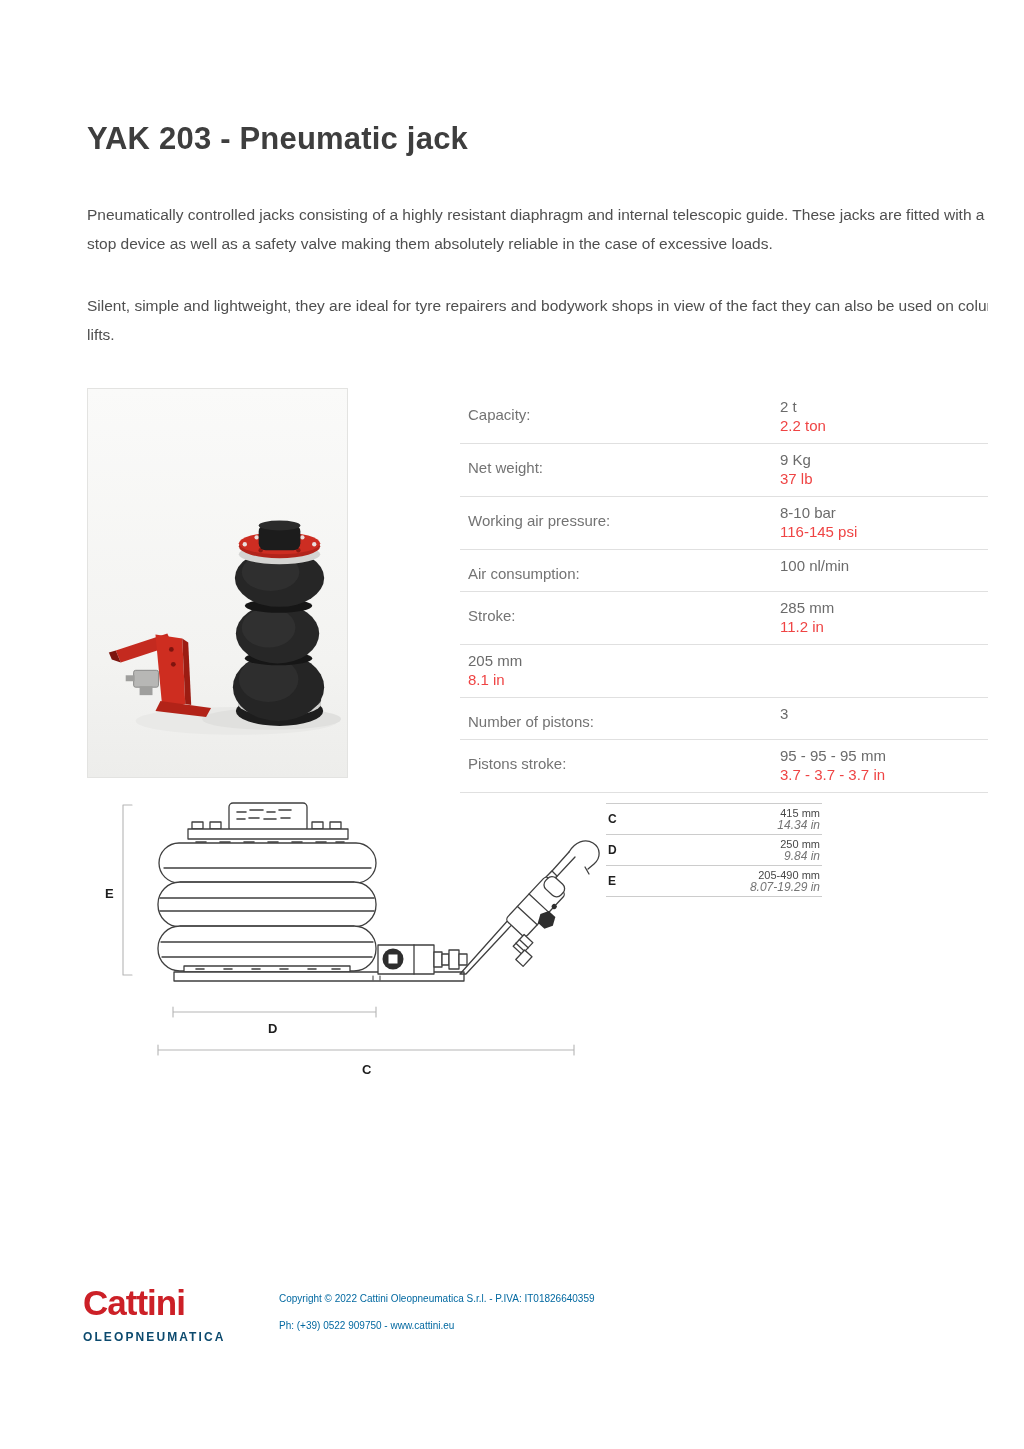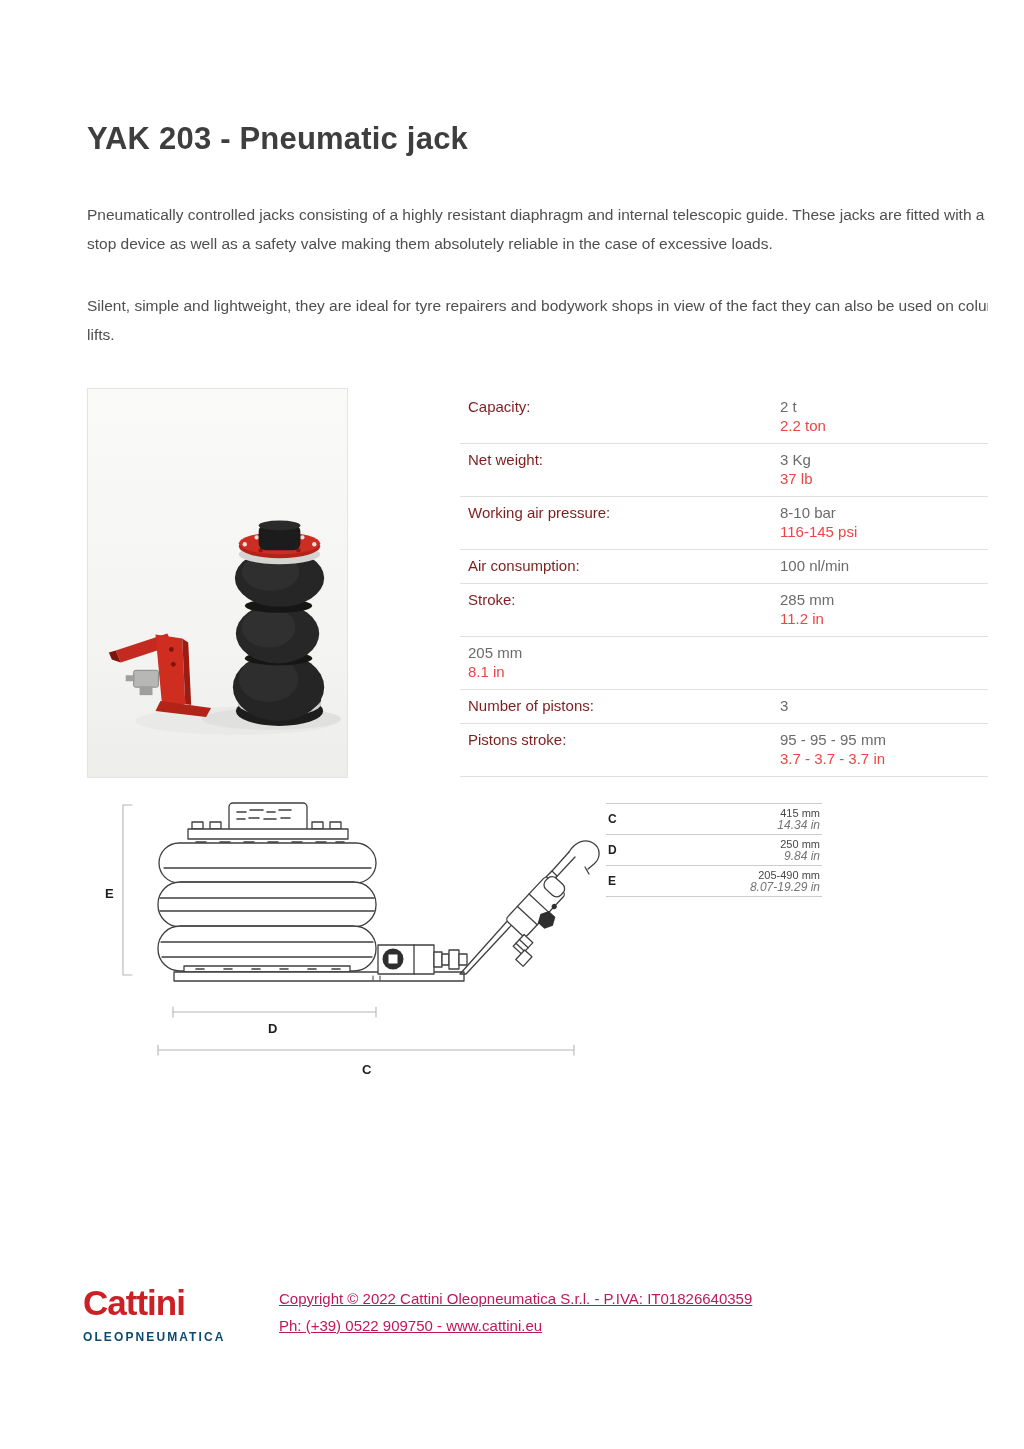--- a/index.html
+++ b/index.html
@@ -27,21 +27,21 @@
     background:linear-gradient(180deg,#fafaf9 0%,#f3f3f1 70%,#ededeb 100%);
   }
   .photo-box svg { display:block; width:100%; height:100%; }
 
   
   .spec-table { position:absolute; left:424px; top:391px; width:556px; }
   .spec-row {
     display:flex; padding:6px 8px 8px 8px;
     border-bottom:1px solid #e0e0e0;
   }
-  .spec-label { width:312px; font-size:15px; line-height:19px; color:#7f1d1d; }
+  .spec-label { width:312px; font-size:15px; line-height:19px; color:#737373;margin-top:8px; }
   .spec-value { flex:1; font-size:15px; line-height:19px; }
   .spec-value .v1 { color:#6b6b6b; }
   .spec-value .v2 { color:#ef4444; }
   .spec-value .v2:empty { display:none; }
 
   
   .drawing-section { position:absolute; left:0; top:790px; width:1024px; height:305px; }
   .drawing-section svg.techdraw { position:absolute; left:60px; top:0; }
 
   .dim-table { position:absolute; left:570px; top:13px; width:216px; }
@@ -59,21 +59,21 @@
   .footer { position:absolute; left:47px; top:1285px; width:930px; }
   .footer-logo { position:absolute; left:0; top:3px; }
   .logo-main {
     display:block; font-size:35px; font-weight:bold; color:#cc2027;
     letter-spacing:-1px; line-height:30px;
   }
   .logo-sub {
     display:block; font-size:12px; font-weight:bold; color:#0c4a6e;
     letter-spacing:2.1px; margin-top:12px;
   }
-  .footer-text { position:absolute; left:196px; top:0; font-size:15px; color:#be185d;text-decoration:underline; }
+  .footer-text { position:absolute; left:196px; top:0; font-size:10px; color:#0369a1; }
   .footer-text div { line-height:27px; }
 </style>
 </head>
 <body>
 
 <div class="page">
 
   <h1 class="page-title">YAK 203 - Pneumatic jack</h1>
 
   <p class="intro-para para-2">Silent, simple and lightweight, they are ideal for tyre repairers and bodywork shops in view of the fact they can also be used on column lifts.</p>
@@ -130,21 +130,21 @@
     <div class="spec-row">
       <div class="spec-label">Capacity:</div>
       <div class="spec-value">
         <div class="v1">2 t</div>
         <div class="v2">2.2 ton</div>
       </div>
     </div>
     <div class="spec-row">
       <div class="spec-label">Net weight:</div>
       <div class="spec-value">
-        <div class="v1">3 Kg</div>
+        <div class="v1">9 Kg</div>
         <div class="v2">37 lb</div>
       </div>
     </div>
     <div class="spec-row">
       <div class="spec-label">Working air pressure:</div>
       <div class="spec-value">
         <div class="v1">8-10 bar</div>
         <div class="v2">116-145 psi</div>
       </div>
     </div>

